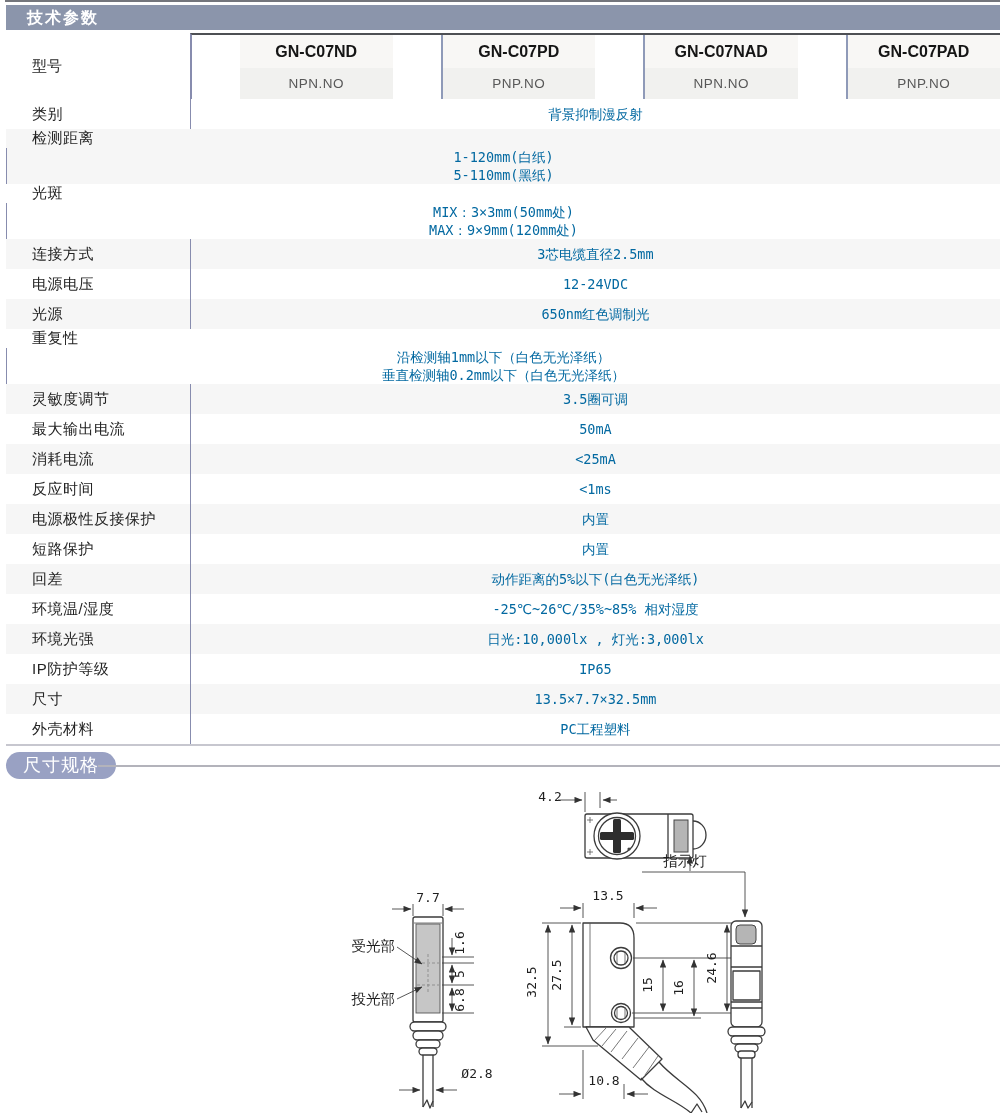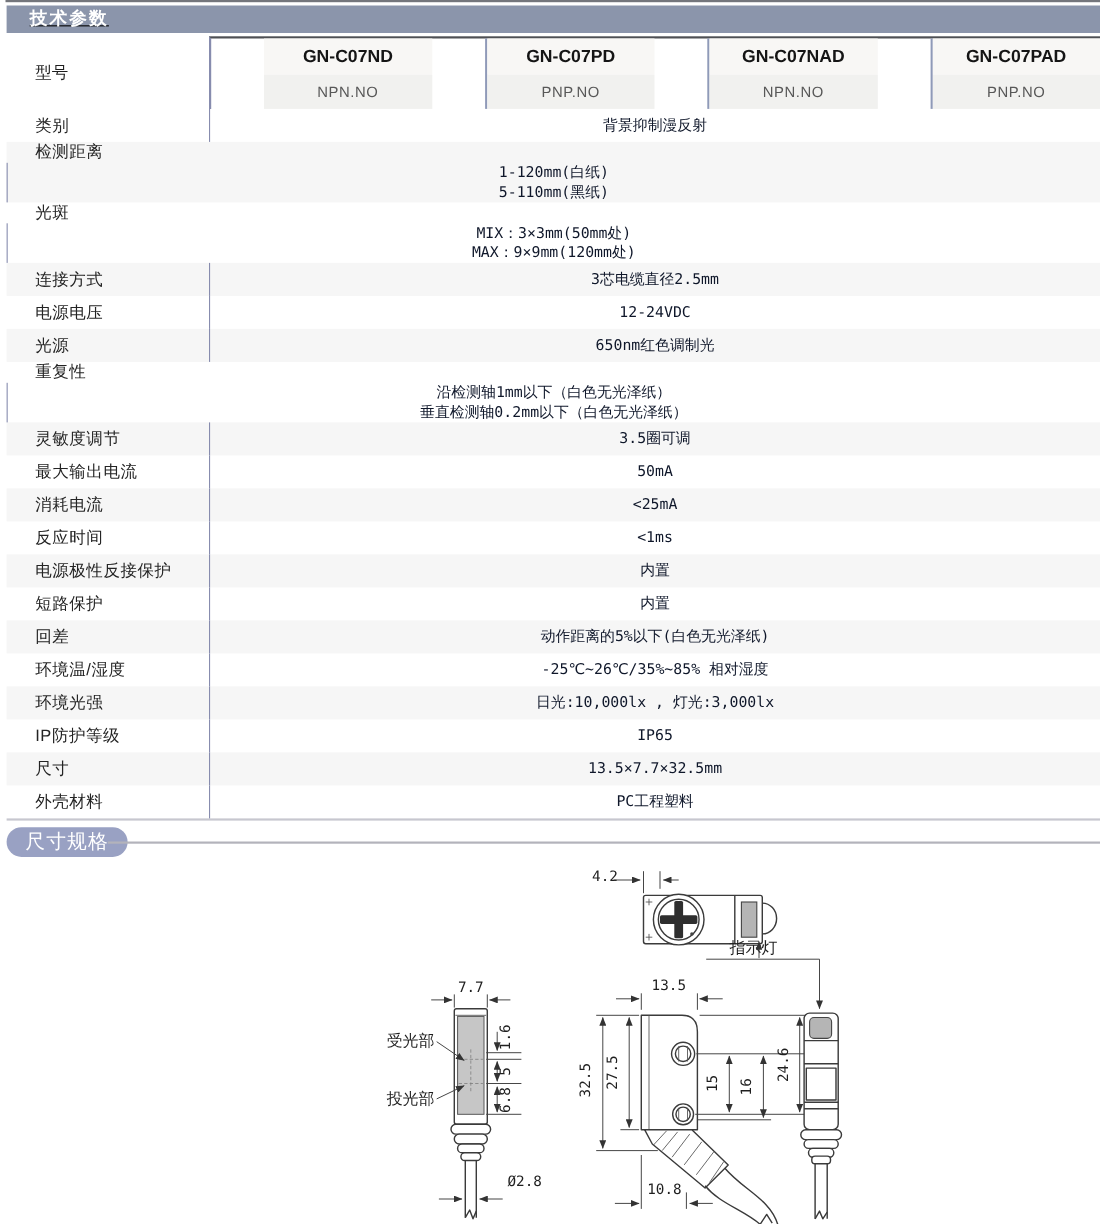--- a/index.html
+++ b/index.html
@@ -1,21 +1,21 @@
 <!DOCTYPE html>
 <html><head>
 <meta charset="utf-8">
 <style>
   html,body{margin:0;padding:0;background:#fff;}
   .page{position:relative;width:1000px;height:1113px;background:#fff;overflow:hidden;
         font-family:"Liberation Sans",sans-serif;}
   
   .top-rule{position:absolute;left:5px;top:0;right:0;height:2px;background:#74767c;}
   
-  .sec-bar{position:absolute;left:6px;top:5px;right:0;height:25px;background:#8B95AB;text-decoration:underline;}
+  .sec-bar{position:absolute;left:6px;top:5px;right:0;height:25px;background:#8B95AB;}
   .sec-bar .t{color:#fff;font-size:16px;font-weight:bold;letter-spacing:2px;
               line-height:25px;padding-left:21px;}
   
   .spec-table{position:absolute;left:6px;top:33px;width:994px;}
   .thead{display:flex;}
   .th-label{width:184px;display:flex;align-items:center;background:#fff;
             padding-left:26px;box-sizing:border-box;font-size:15px;font-weight:normal;color:#1e1e1e;}
   .th-right{flex:1;display:flex;border-top:2px solid #4e5054;border-left:2px solid #878cae;}
   .mcol{flex:1;display:flex;flex-direction:column;margin-left:48px;}
   .mcol + .mcol{border-left:2px solid #8f9ab8;}
@@ -25,21 +25,21 @@
         font-size:13.5px;color:#585858;letter-spacing:.5px;}
   .tbody{border-bottom:2px solid #c7c7cf;}
   .spec-row{display:flex;min-height:30px;}
   .spec-row:nth-child(even){background:#f6f6f6;}
   .spec-row.h2{min-height:41px;flex-direction:column;}
   .r-label{width:184px;box-sizing:border-box;padding-left:26px;display:flex;align-items:center;
            font-size:15px;color:#242424;letter-spacing:.5px;}
   .r-val{flex:1;border-left:1.5px solid #878cae;display:flex;flex-direction:column;
          justify-content:center;align-items:center;text-align:center;
          font-family:"DejaVu Sans Mono","DejaVu Sans",monospace;
-         font-size:13.5px;color:#0f172a;line-height:18px;}
+         font-size:13.5px;color:#0369a1;line-height:18px;}
   
   .badge-row{position:absolute;left:6px;top:752px;right:0;height:28px;}
   .badge{position:absolute;left:0;top:0;height:27px;line-height:27px;padding:0 17px;
          background:#99A1C3;border-radius:14px;color:#fff;font-size:18px;letter-spacing:1px;}
   .badge-line{position:absolute;left:92px;right:0;top:13px;height:1.5px;background:#b3b3bb;}
   
   .drawing{position:absolute;left:0;top:780px;width:1000px;height:333px;}
   .ln{stroke:#3b3b3b;stroke-width:1.3;fill:none;stroke-linejoin:round;}
   .lnf{stroke:#3b3b3b;stroke-width:1.3;fill:#fff;stroke-linejoin:round;}
   .thin{stroke:#555;stroke-width:.8;fill:none;}

